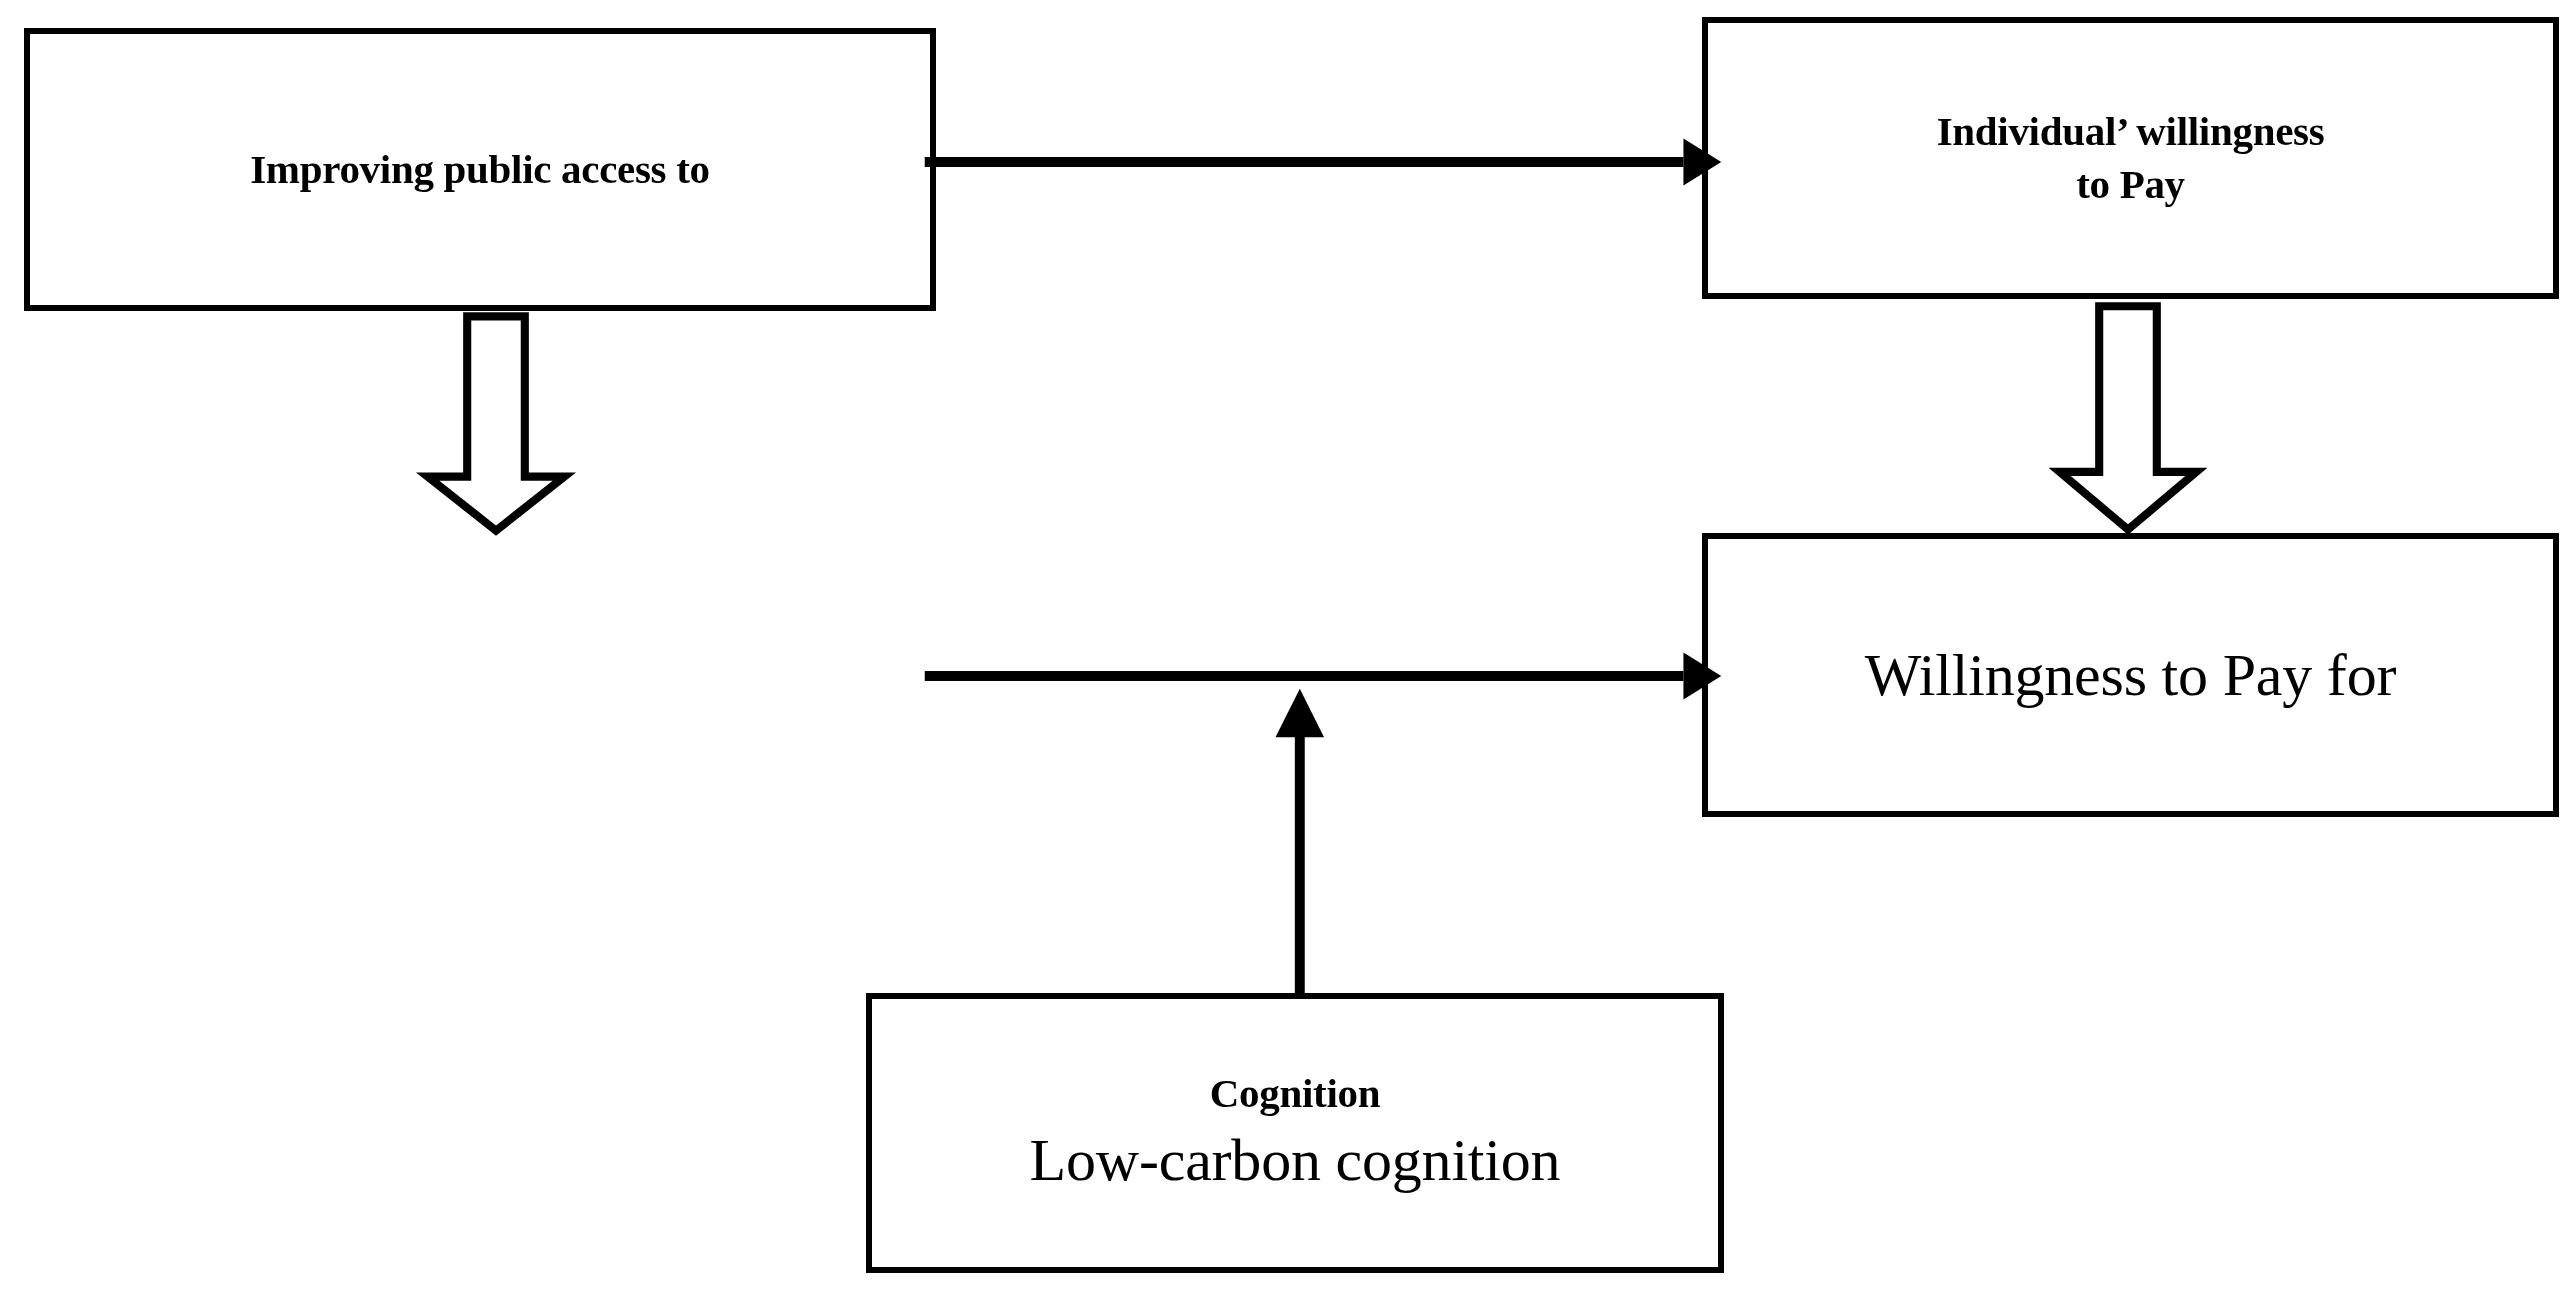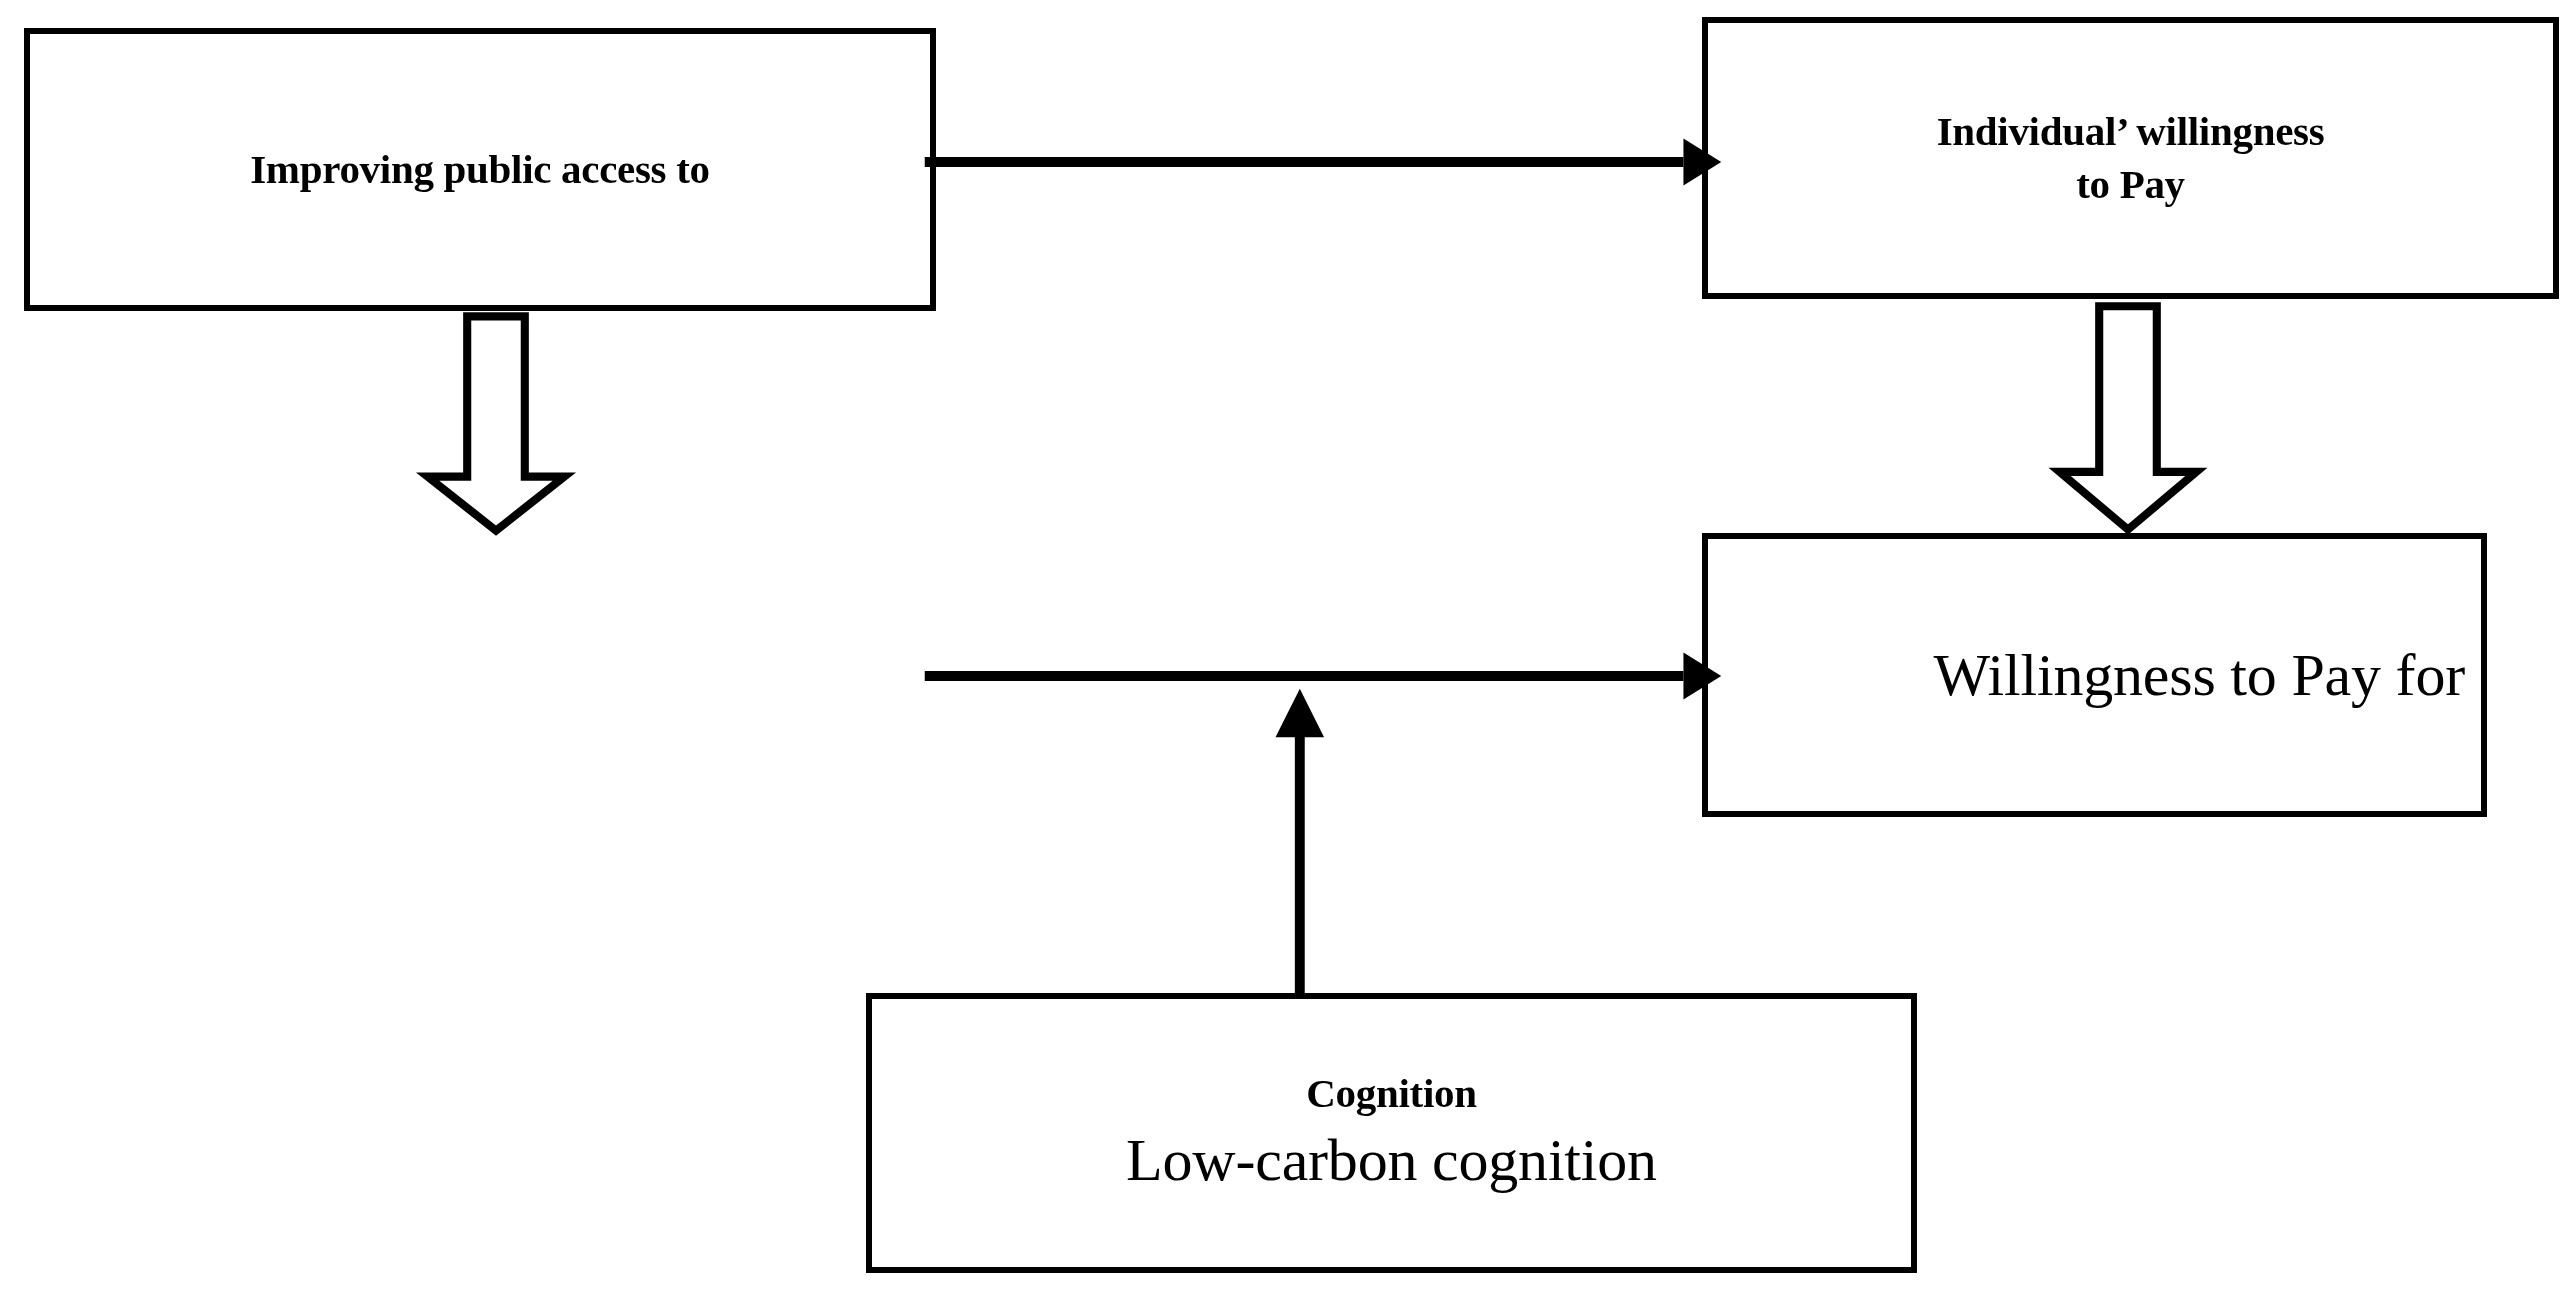--- a/index.html
+++ b/index.html
@@ -45,22 +45,22 @@
   .regular-line {
     font-weight: normal;
     font-size: 60px;
     letter-spacing: -0.2px;
   }
 
   
   #box-improving-access { left: 24px;   top: 28px;   width: 912px; height: 283px; }
   #box-individual-wtp   { left: 1702px; top: 17px;   width: 857px;  height: 282px; }
   #box-internet-usage   { left: 24px;   top: 533px;  width: 912px; height: 284px; }
-  #box-wtp-lowcarbon    { left: 1702px; top: 533px;  width: 785px;  height: 284px; text-align: right; }
-  #box-cognition        { left: 866px;  top: 993px; width: 1051px; height: 280px; }
+  #box-wtp-lowcarbon    { left: 1702px; top: 533px;  width: 857px;  height: 284px; }
+  #box-cognition        { left: 866px;  top: 993px; width: 858px; height: 280px; }
 
   
   .connector {
     position: absolute;
     overflow: visible;
   }
   .connector svg { display: block; overflow: visible; }
 
   #arrow-access-to-wtp     { left: 924px; top: 126px;  width: 798px;  height: 72px; }
   #arrow-internet-to-wtplc { left: 924px; top: 640px;  width: 798px;  height: 72px; }

